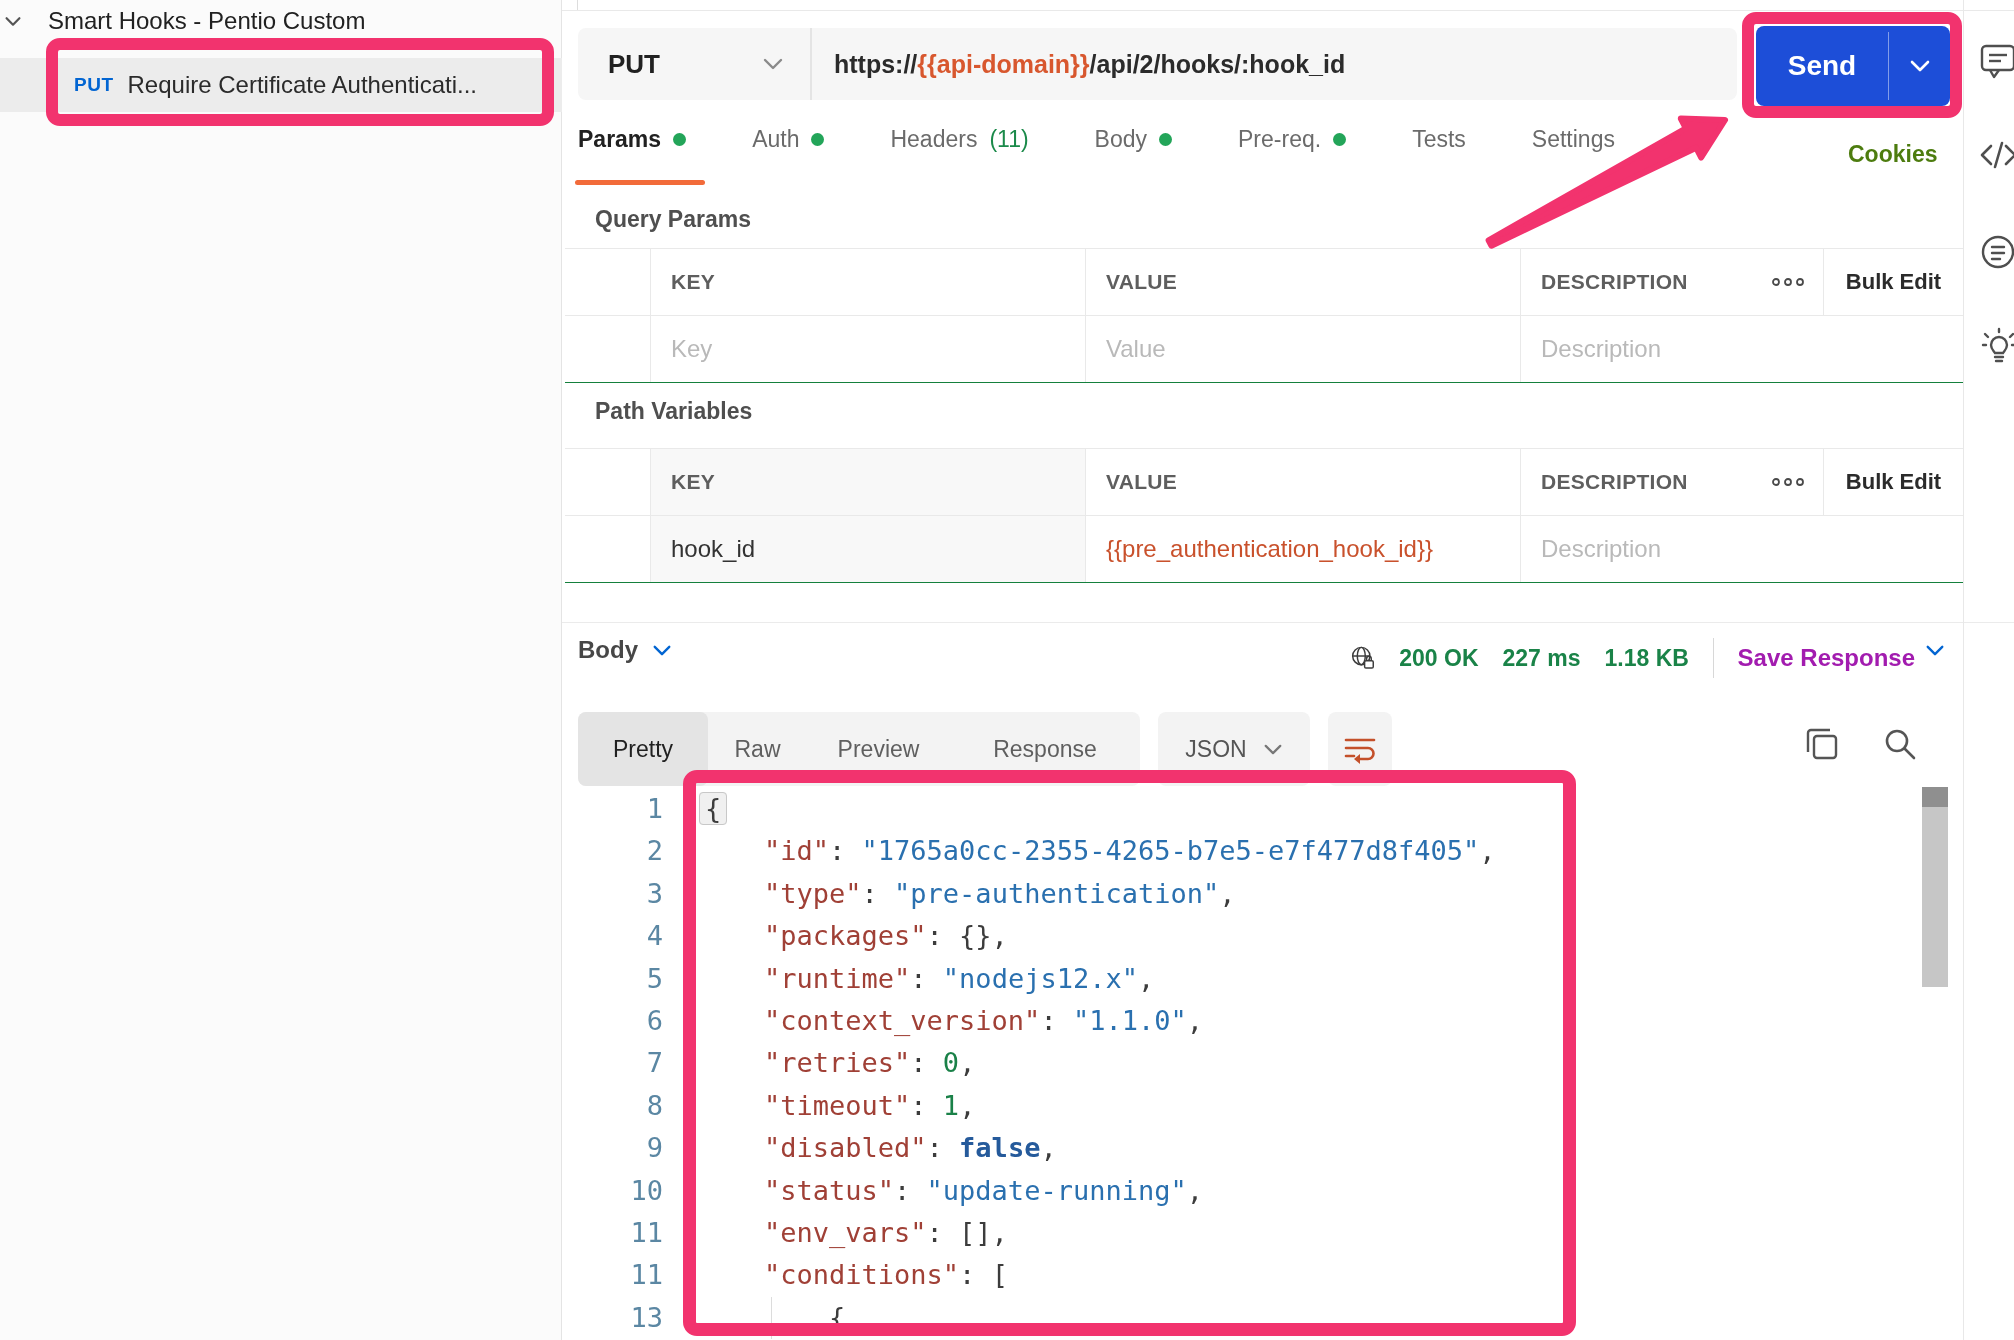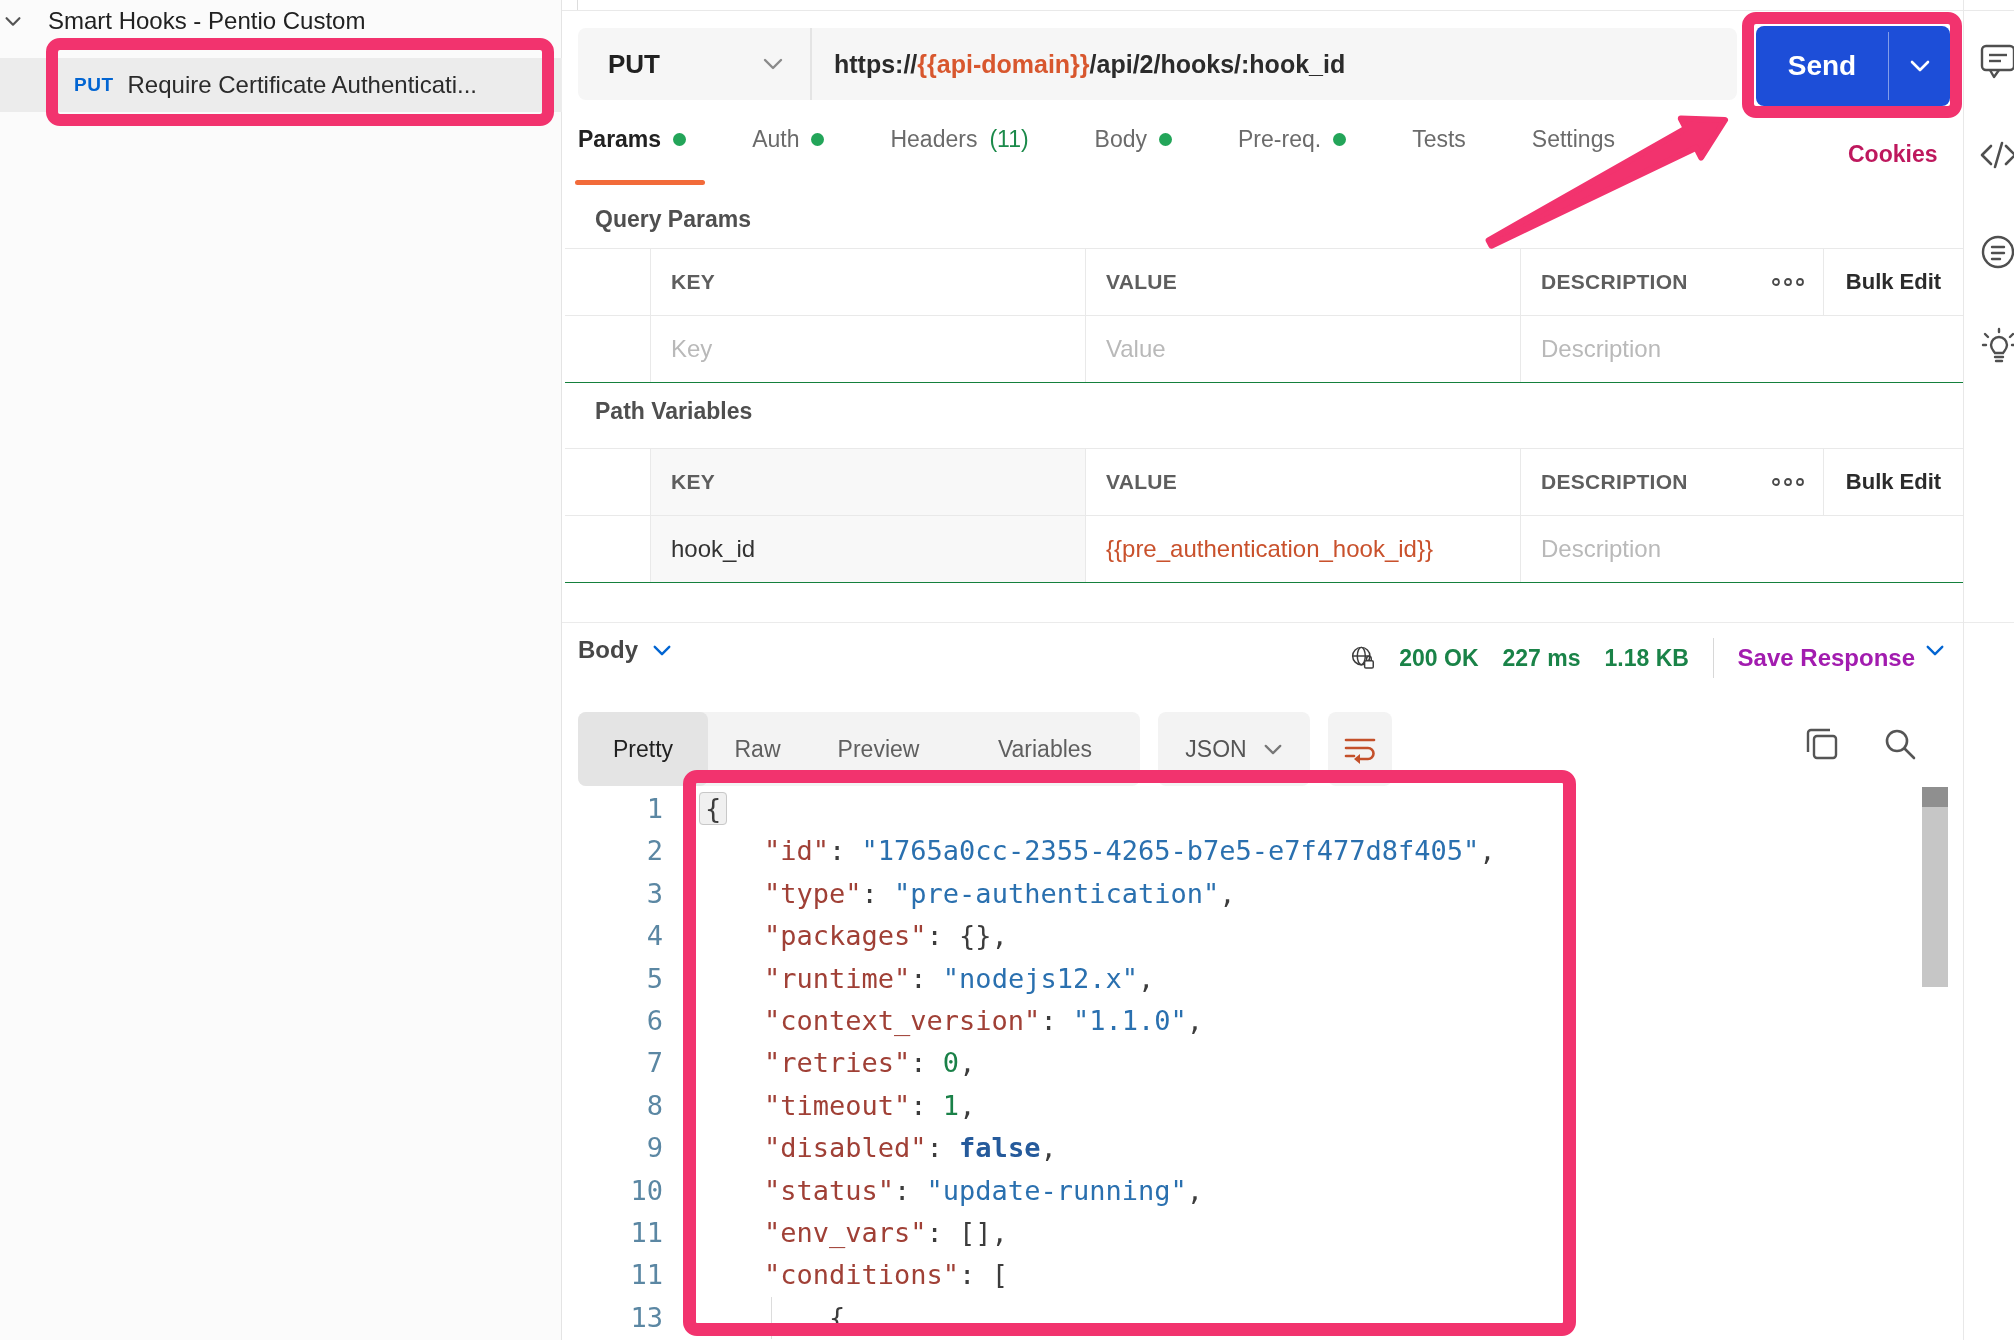--- a/index.html
+++ b/index.html
@@ -41,21 +41,21 @@
   .send-divider { width:1px; background:rgba(255,255,255,.45); margin:6px 0; }
   .send-caret { flex:1; display:flex; align-items:center; justify-content:center; }
 
   
   .tabs-row { left:578px; top:126px; display:flex; gap:66px; align-items:center; }
   .tab { display:flex; align-items:center; gap:12px; font-size:23px; color:#6b6b6b; white-space:nowrap; }
   .tab.active { color:#212121; font-weight:600; }
   .dot { width:13px; height:13px; border-radius:50%; background:#23a559; }
   .tab-badge { color:#1b8a4a; }
   .tab-underline { left:575px; top:180px; width:130px; height:5px; background:#f26b3a; border-radius:3px; }
-  .cookies { left:1848px; top:141px; font-size:23px; font-weight:600; color:#be185d; }
+  .cookies { left:1848px; top:141px; font-size:23px; font-weight:600; color:#4d7c0f; }
 
   
   .sec-label { font-size:23px; font-weight:600; color:#4f4f4f; }
 
   
   .ptable { left:565px; width:1398px; border-top:1px solid #e9e9e9; border-bottom:1px solid #15803d; }
   .trow { display:grid; grid-template-columns:85px 435px 435px 232px 71px 140px; }
   .trow.head { height:67px; border-bottom:1px solid #e9e9e9; }
   .trow.data { height:66px; }
   .tcell { display:flex; align-items:center; padding-left:20px; overflow:hidden; }
@@ -262,21 +262,21 @@
           <polyline points="3,3 11,11 19,3"></polyline>
         </svg>
     </span>
   </div>
 
   <div class="abs view-row">
     <div class="seg-group">
       <div class="seg active" style="width:130px;">Pretty</div>
       <div class="seg" style="width:99px;">Raw</div>
       <div class="seg" style="width:143px;">Preview</div>
-      <div class="seg" style="width:190px;">Variables</div>
+      <div class="seg" style="width:190px;">Response</div>
     </div>
     <div class="fmt-select">
       <span>JSON</span>
       <svg class="ic" width="20" height="13" viewBox="0 0 22 14" fill="none" stroke="#777" stroke-width="2.4" stroke-linecap="round" stroke-linejoin="round">
           <polyline points="3,3 11,11 19,3"></polyline>
         </svg>
     </div>
     <div class="wrap-btn">
       <svg class="ic" width="34" height="30" viewBox="0 0 34 30" fill="none" stroke="#c4502a" stroke-width="2.6" stroke-linecap="round">
         <line x1="3" y1="6" x2="31" y2="6"></line>

